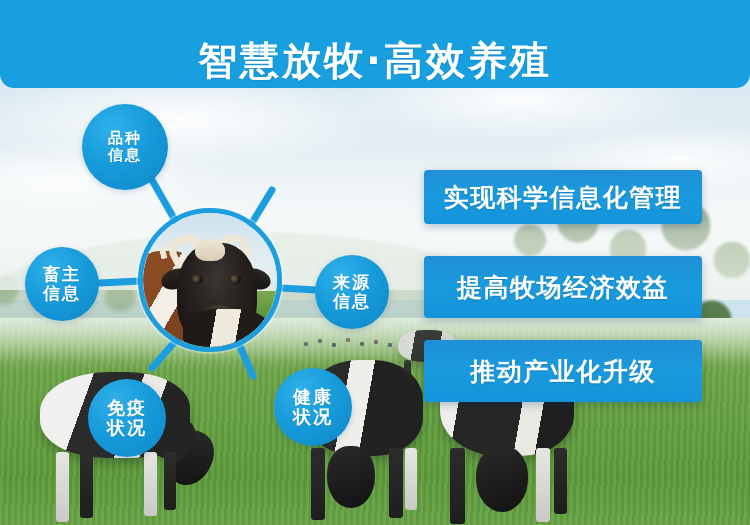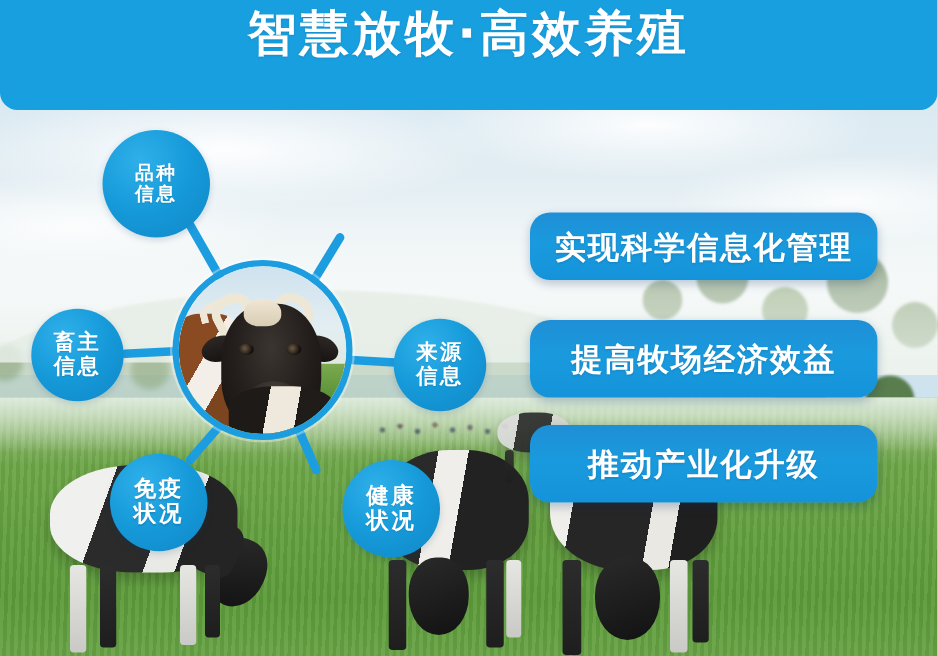--- a/index.html
+++ b/index.html
@@ -106,21 +106,21 @@
     position:absolute; border-radius:45% 45% 50% 50%;
     background:linear-gradient(160deg,#2a2a2a,#121212);
   }
   .cow .neck { position:absolute; background:#242424; border-radius:30%; }
 
   
   .banner {
     position:absolute; left:0; top:0; width:750px; height:88px;
     background:#189fe0;
     border-bottom-left-radius:14px; border-bottom-right-radius:14px;
-    display:flex; align-items:flex-start; justify-content:center;
+    display:flex; align-items:flex-end; justify-content:center;
     z-index:6;
   }
   .banner-title {
     color:#ffffff; font-size:39px; font-weight:bold; letter-spacing:3px;
     text-shadow:0 1px 2px rgba(0,0,0,.12);
     font-family:"DejaVu Sans","Liberation Sans",sans-serif;
   }
 
   
   .hub { position:absolute; left:0; top:0; width:430px; height:525px; z-index:4; }
@@ -207,21 +207,21 @@
     box-shadow:0 2px 6px rgba(0,60,110,.18);
     z-index:5;
     font-family:"DejaVu Sans","Liberation Sans",sans-serif;
   }
   .bubble span { display:block; }
 
   
   .panels { position:absolute; left:424px; top:0; width:282px; height:525px; z-index:5; }
   .panel {
     position:absolute; left:0; width:278px;
-    border-radius:16px;
+    border-radius:4px;
     background:linear-gradient(180deg,#1f8fd6 0%,#1a9ade 46%, #1493da 100%);
     color:#fff; display:flex; align-items:center; justify-content:center;
     font-size:25px; font-weight:bold; letter-spacing:1.5px;
     box-shadow:0 3px 8px rgba(0,50,95,.25);
     text-shadow:0 1px 2px rgba(0,0,0,.14);
     font-family:"DejaVu Sans","Liberation Sans",sans-serif;
   }
   .p1 { top:170px; height:54px; }
   .p2 { top:256px; height:62px; }
   .p3 { top:340px; height:62px; }
@@ -321,21 +321,21 @@
     <div class="bubble" style="left:25px; top:247px; width:74px; height:74px; font-size:17px;">
       <span>畜主</span>
       <span>信息</span>
     </div>
 
     <div class="bubble" style="left:315px; top:255px; width:74px; height:74px; font-size:17px;">
       <span>来源</span>
       <span>信息</span>
     </div>
 
-    <div class="bubble" style="left:88px; top:363px; width:78px; height:78px; font-size:18px;">
+    <div class="bubble" style="left:88px; top:379px; width:78px; height:78px; font-size:18px;">
       <span>免疫</span>
       <span>状况</span>
     </div>
 
     <div class="bubble" style="left:234px; top:368px; width:78px; height:78px; font-size:18px;margin-left:40px;">
       <span>健康</span>
       <span>状况</span>
     </div>
   </div>
 

